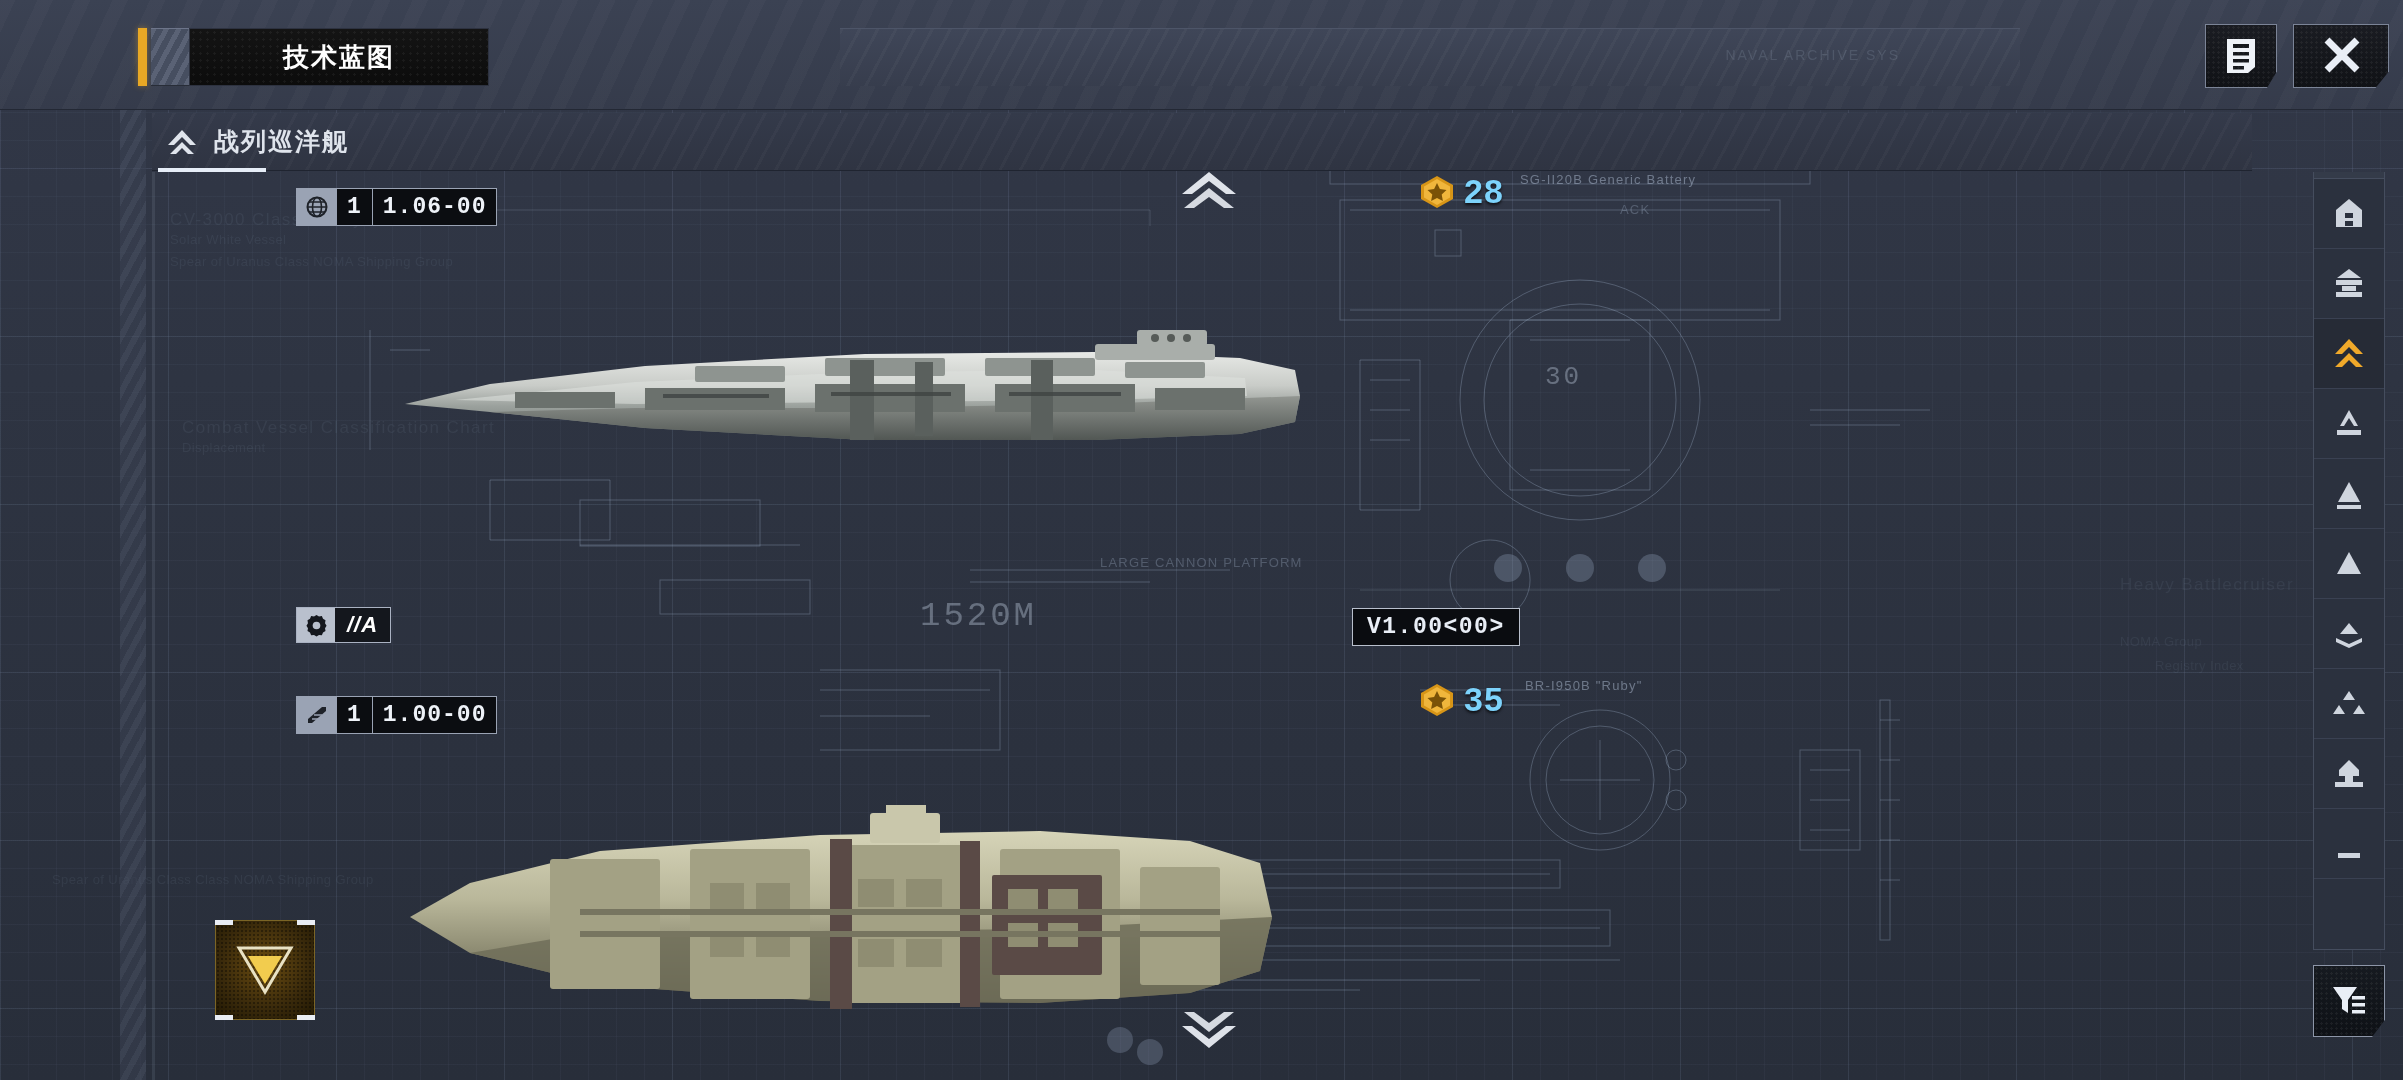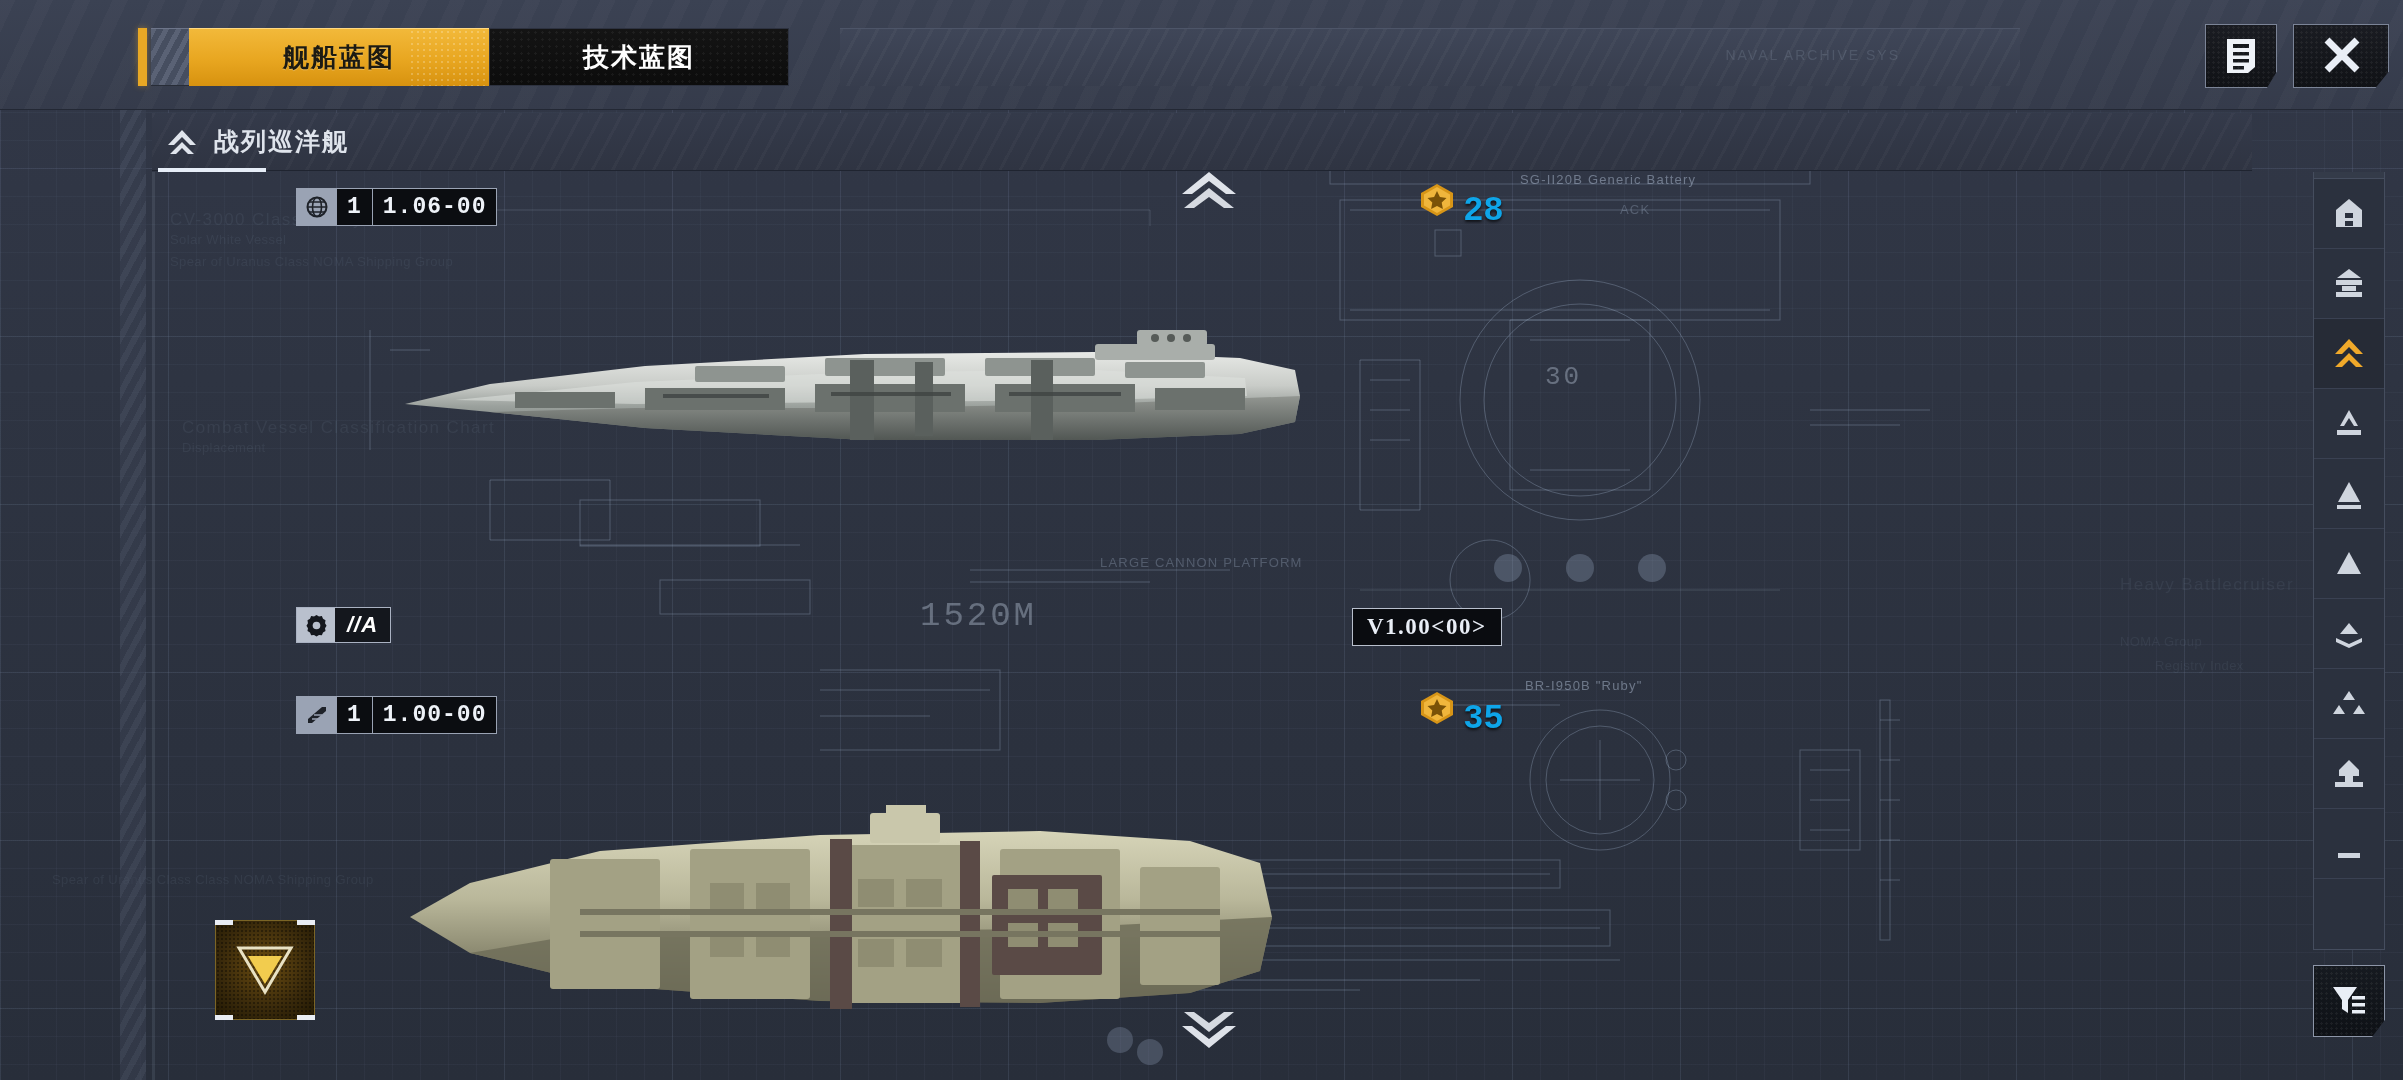--- a/index.html
+++ b/index.html
@@ -160,42 +160,41 @@
     background:#0b0d11; color:#eef2f8; font-size:23px; font-weight:bold;
     display:flex; align-items:center; padding:0 10px; letter-spacing:1px;
     font-family:"Liberation Mono", monospace;
   }
   .ver-sep{ width:1px; background:#9aa3b4; }
 
   .score{
     position:absolute; display:flex; align-items:center; gap:8px;
   }
   .score-val{
-    font-size:34px; font-weight:bold; color:#0ea5e9; letter-spacing:1px;
+    font-size:34px; font-weight:bold; color:#7dd3fc; letter-spacing:1px;
     font-family:"Liberation Sans", sans-serif;
     text-shadow:0 2px 3px rgba(0,0,0,.7);
-    margin-top:17px;
   }
 
   
   .ship-art{ position:absolute; pointer-events:none; }
 
   .gear-chip{
     position:absolute; display:flex; align-items:stretch; height:36px;
     border:1px solid #aab2c2; width:max-content;
   }
   .gear-ico{ width:38px; background:#b9c0cd; display:flex; align-items:center; justify-content:center; }
   .gear-lbl{
     background:#14171d; color:#fff; font-size:22px; font-weight:bold;
     display:flex; align-items:center; padding:0 12px; font-style:italic; letter-spacing:1px;
   }
   .vbadge{
     position:absolute; background:#0a0c10; border:1px solid #b9c0cd;
     color:#e9eef6; font-size:23px; font-weight:bold; letter-spacing:1.5px;
-    padding:5px 14px; font-family:Liberation Serif, serif;text-align:right;
+    padding:5px 14px; font-family:Liberation Mono, monospace;text-align:right;
   }
   .bp-label{
     position:absolute; color:rgba(186,200,222,.46); font-size:13px; letter-spacing:1.2px;
     white-space:nowrap;
   }
   .bp-label.dim{ color:rgba(170,186,210,.30); }
   .bp-big{
     position:absolute; color:rgba(196,210,230,.38); font-size:34px;
     letter-spacing:3px; font-family:"Liberation Mono", monospace;
   }
@@ -443,23 +442,20 @@
   <div class="topbar">
     <div class="topbar-stripes"></div>
 
     <div class="topbar-fill">
       <div class="tb-ghost">NAVAL ARCHIVE SYS</div>
     </div>
 
     <div class="tabstrip">
       <div class="tab-lead"></div>
       <div class="tab-hatch"></div>
-      <div class="tab active">
-        <span>舰船蓝图</span>
-      </div>
       <div class="tab idle">
         <span>技术蓝图</span>
       </div>
     </div>
 
     <div class="topbtns">
       <div class="tbtn">
         <svg width="34" height="38" viewBox="0 0 34 38">
           <path d="M3 2 h28 v28 l-7 6 H3 Z" fill="#eef2f8"></path>
           <rect x="9" y="7" width="16" height="4" fill="#15181d"></rect>

